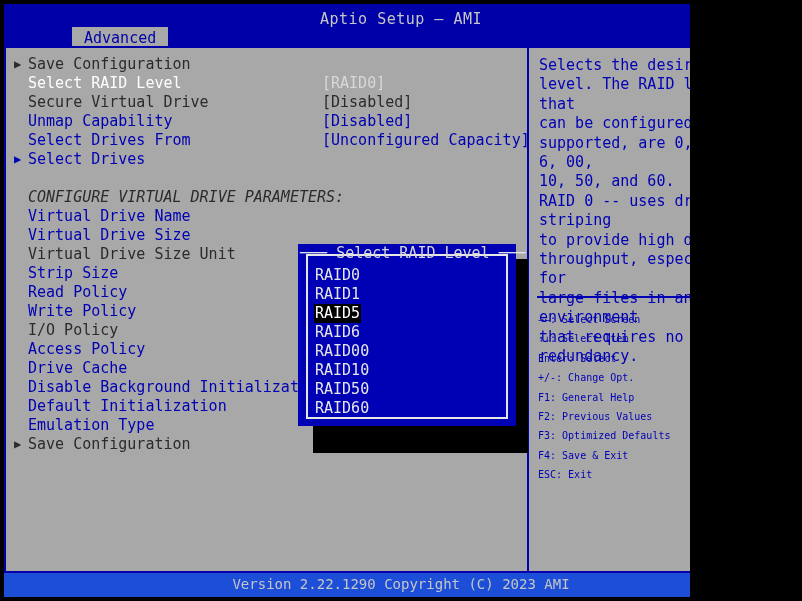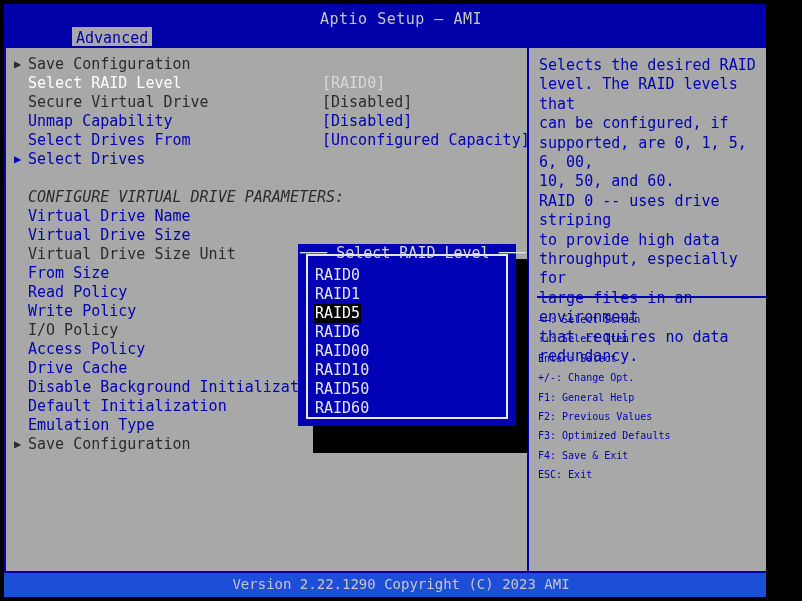--- a/index.html
+++ b/index.html
@@ -2,21 +2,21 @@
 <html><head>
 <meta charset="utf-8">
 <style>
   html, body {
     margin: 0;
     padding: 0;
     background: #000000;
   }
   #screen {
     position: relative;
-    width: 766px;
+    width: 690px;
     height: 601px;
     background: #000000;
     font-family: "DejaVu Sans Mono", "Liberation Mono", monospace;
     overflow: hidden;
     -webkit-font-smoothing: none;
   }
 
   
   #titlebar {
     position: absolute;
@@ -35,21 +35,21 @@
   }
   #tabstrip {
     position: absolute;
     left: 68px; top: 23px;
     height: 23px;
   }
   .tab {
     display: inline-block;
     height: 23px;
     line-height: 23px;
-    padding: 0 4px;
+    padding: 0 12px;
     background: #a8a8a8;
     color: #0000a8;
     font-size: 15px;
   }
 
   
   #body-frame {
     position: absolute;
     left: 4px; top: 46px;
     width: 794px; height: 527px;
@@ -287,21 +287,21 @@
         <div class="row" style="top: 159px;">
           <span class="label c-blue">Virtual Drive Name</span>
         </div>
         <div class="row" style="top: 178px;">
           <span class="label c-blue">Virtual Drive Size</span>
         </div>
         <div class="row" style="top: 197px;">
           <span class="label c-dark">Virtual Drive Size Unit</span>
         </div>
         <div class="row" style="top: 216px;">
-          <span class="label c-blue">From Size</span>
+          <span class="label c-blue">Strip Size</span>
         </div>
         <div class="row" style="top: 235px;">
           <span class="label c-blue">Read Policy</span>
         </div>
         <div class="row" style="top: 273px;">
           <span class="label c-dark">I/O Policy</span>
         </div>
         <div class="row" style="top: 254px;">
           <span class="label c-blue">Write Policy</span>
         </div>

